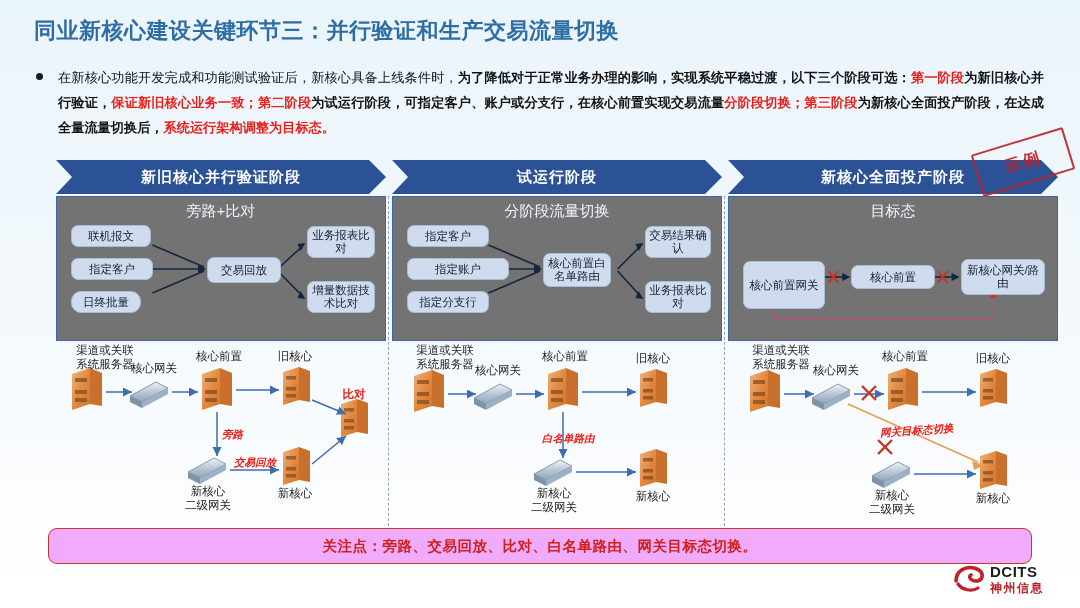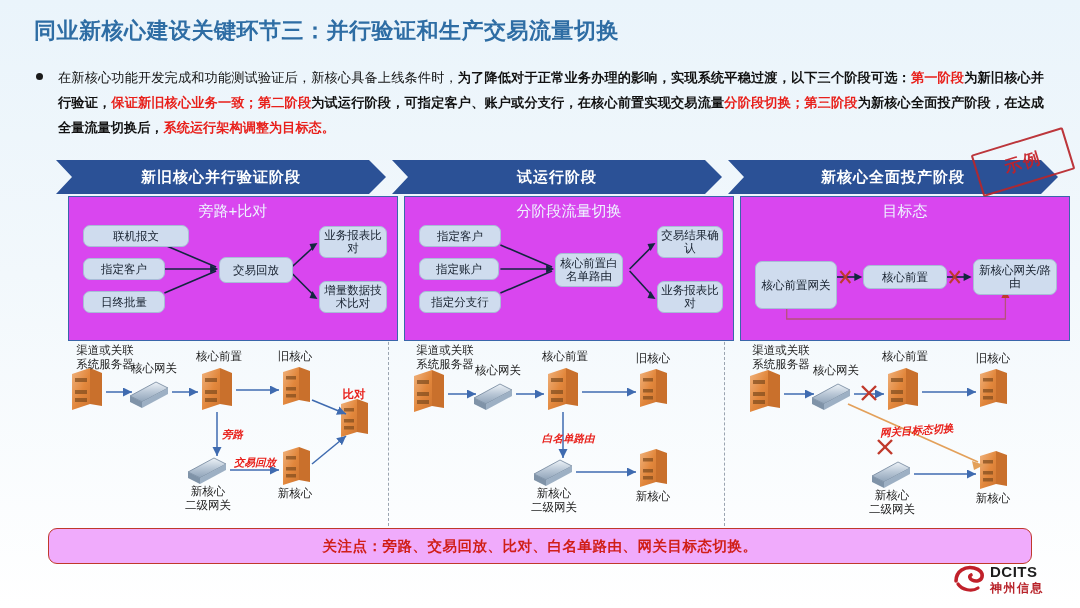--- a/index.html
+++ b/index.html
@@ -54,22 +54,22 @@
 
   .divider{
     position:absolute;top:196px;height:330px;width:0;
     border-left:1.5px dashed #9aa4b0;
   }
   #div1{left:388px;}
   #div2{left:724px;}
 
   
   .bluebox{
-    position:absolute;left:12px;top:0;width:100%;height:145px;
-    background:#d946ef;
+    position:absolute;left:0;top:0;width:100%;height:145px;
+    background:#737373;
     border:1px solid #3a66aa;
     box-sizing:border-box;
   }
   .bluebox .bx-title{
     position:absolute;left:0;right:0;top:5px;text-align:center;
     color:#eef4ff;font-size:15px;font-weight:500;
   }
   .node{
     position:absolute;
     background:#cfdcee;
@@ -161,23 +161,23 @@
           <path d="M222,72 L246,50"></path>
             <path d="M222,74 L246,98"></path>
         </g>
         <g fill="#12263f">
           <polygon points="150,72 142,68 142,76"></polygon>
           <polygon points="250,46 242,47 245,54"></polygon>
           <polygon points="250,102 242,101 245,94"></polygon>
         </g>
       </svg>
 
-      <div class="node" style="left:14px;top:28px;width:106px;height:22px;">联机报文</div>
+      <div class="node" style="left:14px;top:28px;width:80px;height:22px;">联机报文</div>
       <div class="node" style="left:14px;top:61px;width:82px;height:22px;">指定客户</div>
-      <div class="node" style="left:14px;top:94px;width:82px;height:22px;">日终批量</div>
+      <div class="node" style="left:14px;top:94px;width:70px;height:22px;border-radius:10px;">日终批量</div>
 
       <div class="node" style="left:150px;top:60px;width:74px;height:26px;">交易回放</div>
 
       <div class="node" style="left:250px;top:29px;width:68px;height:32px;">业务报表比对</div>
       <div class="node" style="left:250px;top:84px;width:68px;height:32px;">增量数据技术比对</div>
     </div>
 
     <div class="servers">
       <svg class="svr-svg" viewBox="0 0 330 182">
         <defs>
@@ -288,21 +288,21 @@
             <path d="M226,74 L248,98"></path>
         </g>
         <g fill="#12263f">
           <polygon points="150,72 142,68 142,76"></polygon>
           <polygon points="252,46 244,47 247,54"></polygon>
           <polygon points="252,102 244,101 247,94"></polygon>
         </g>
       </svg>
 
       <div class="node" style="left:14px;top:28px;width:82px;height:22px;">指定客户</div>
-      <div class="node" style="left:14px;top:61px;width:80px;height:22px;">指定账户</div>
+      <div class="node" style="left:14px;top:61px;width:102px;height:22px;">指定账户</div>
       <div class="node" style="left:14px;top:94px;width:82px;height:22px;">指定分支行</div>
 
       <div class="node" style="left:150px;top:56px;width:68px;height:34px;">核心前置白名单路由</div>
 
       <div class="node" style="left:252px;top:29px;width:66px;height:32px;">交易结果确认</div>
       <div class="node" style="left:252px;top:84px;width:66px;height:32px;">业务报表比对</div>
     </div>
 
     <div class="servers">
       <svg class="svr-svg" viewBox="0 0 330 182">

